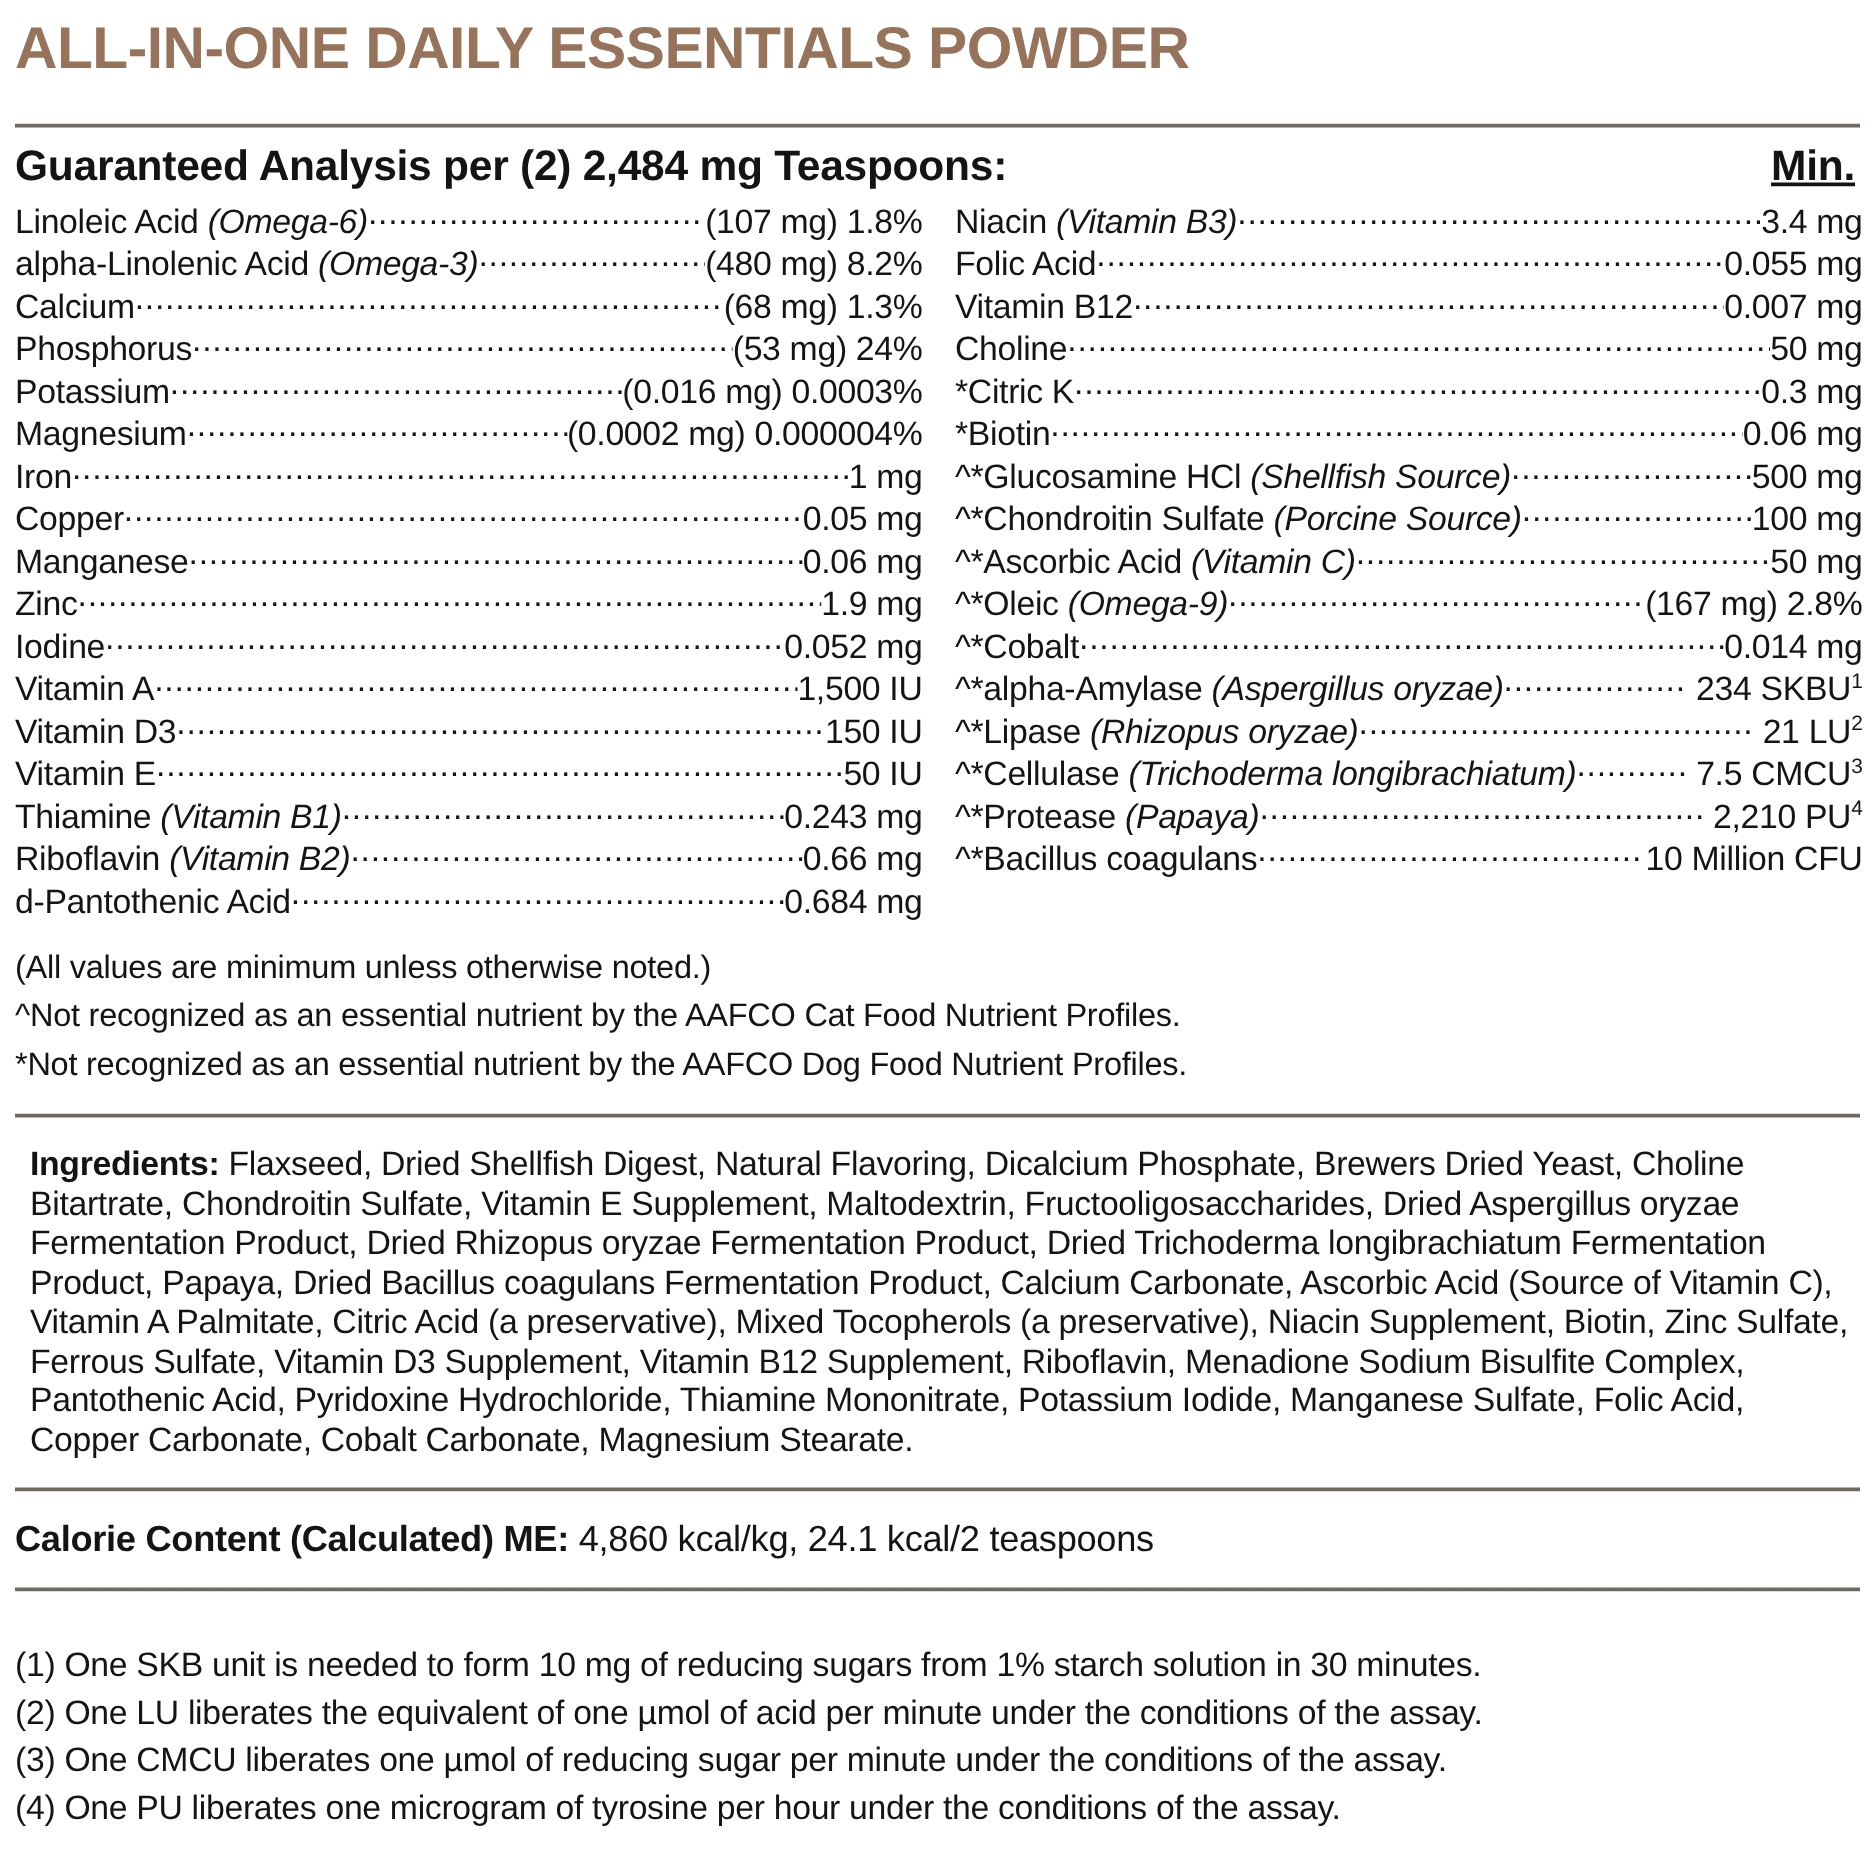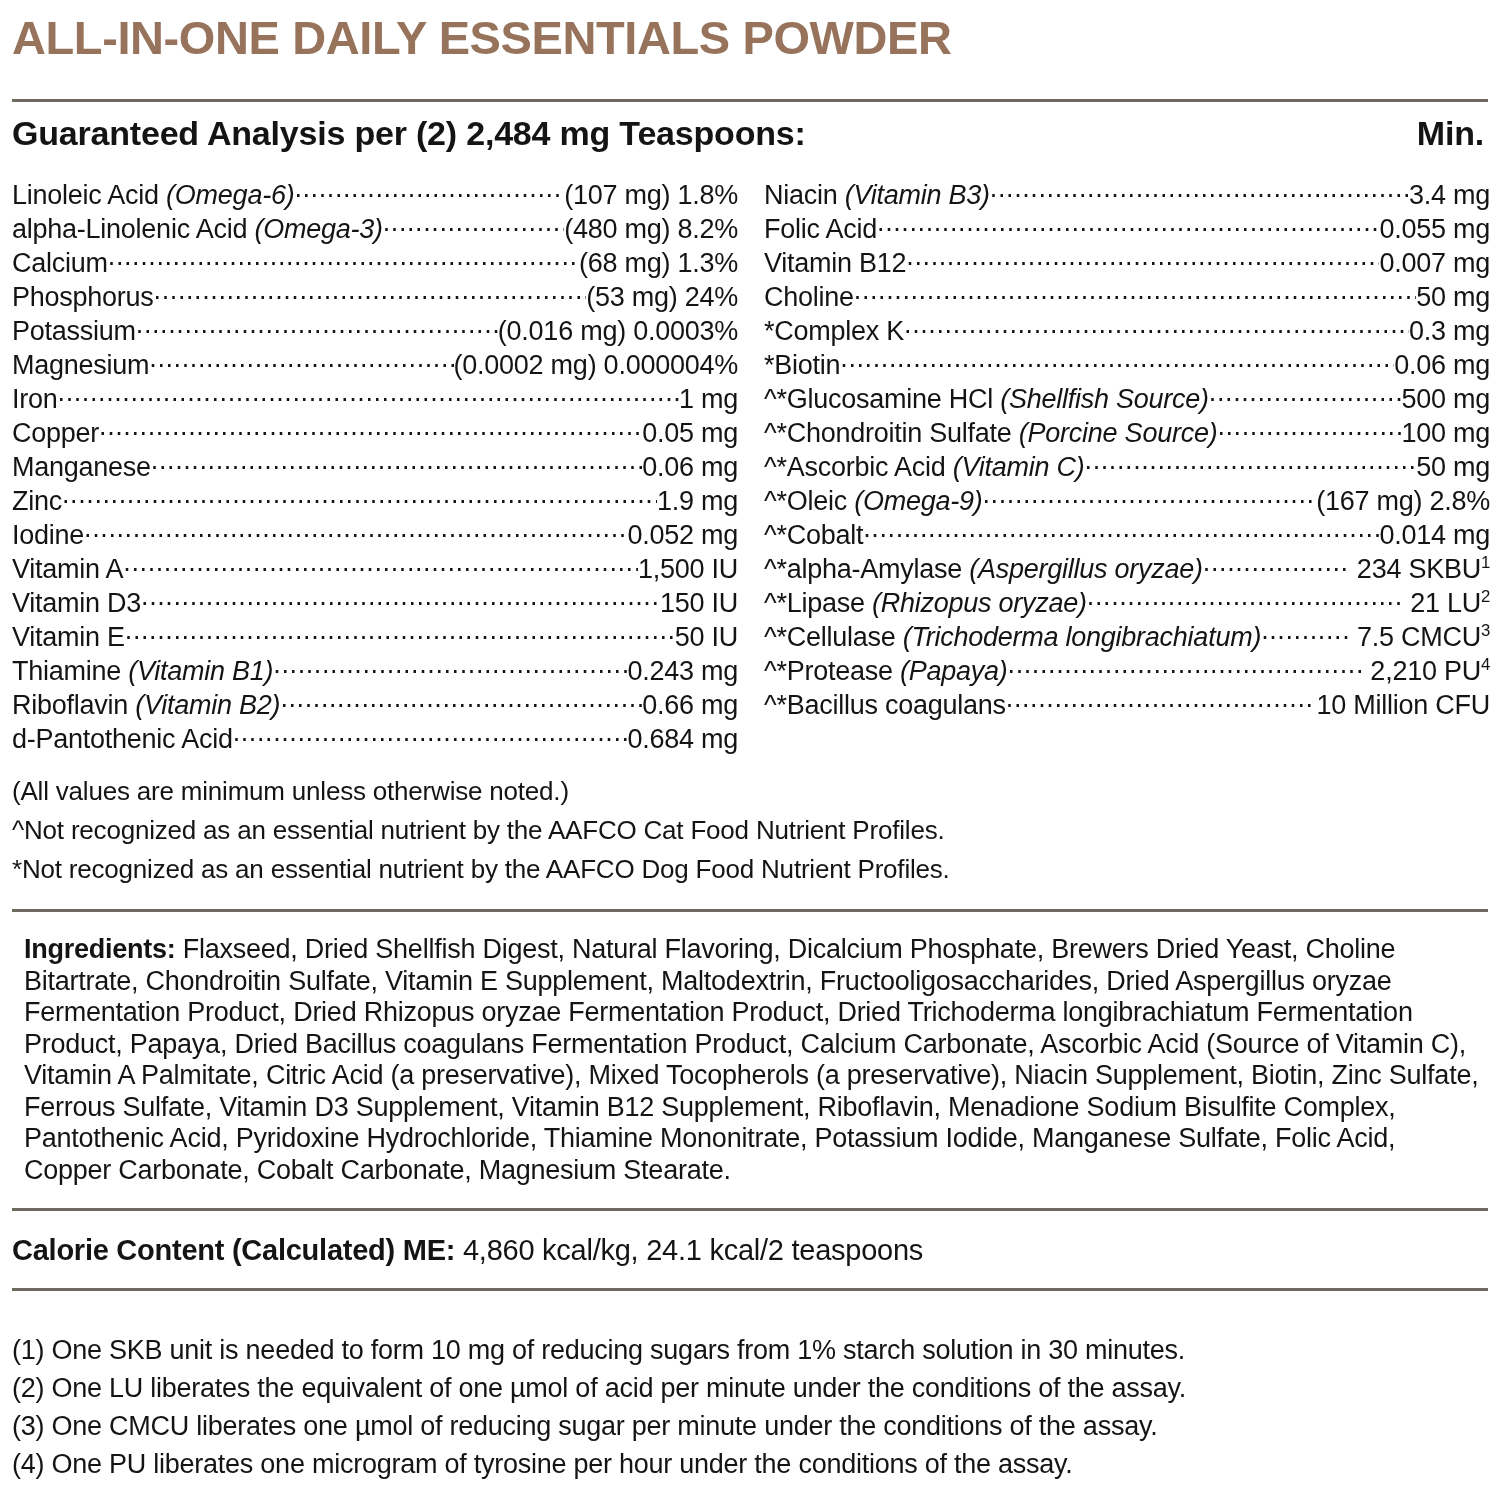--- a/index.html
+++ b/index.html
@@ -47,26 +47,26 @@
   
   .ga-header {
     display: flex;
     justify-content: space-between;
     align-items: baseline;
     font-size: 34px;
     font-weight: bold;
     margin-top: 12px;
     letter-spacing: -0.2px;
   }
-  .ga-header .min { padding-right: 4px; }
+  .ga-header .min { padding-right: 4px; text-decoration: underline; }
 
   
   .ga-cols {
     display: flex;
-    margin-top: 24px;
+    margin-top: 6px;
     column-gap: 26px;
   }
   .ga-col { width: 726px; flex: 0 0 726px; }
 
   .ga-row {
     display: flex;
     align-items: baseline;
     font-size: 27px;
     line-height: 31px;
     white-space: nowrap;
@@ -251,21 +251,21 @@
           <span class="ga-name">Vitamin B12</span>
           <span class="ga-leader"></span>
           <span class="ga-val">0.007 mg</span>
         </div>
         <div class="ga-row">
           <span class="ga-name">Choline</span>
           <span class="ga-leader"></span>
           <span class="ga-val">50 mg</span>
         </div>
         <div class="ga-row">
-          <span class="ga-name">*Complex K</span>
+          <span class="ga-name">*Citric K</span>
           <span class="ga-leader"></span>
           <span class="ga-val">0.3 mg</span>
         </div>
         <div class="ga-row">
           <span class="ga-name">*Biotin</span>
           <span class="ga-leader"></span>
           <span class="ga-val">0.06 mg</span>
         </div>
         <div class="ga-row">
           <span class="ga-name">^*Glucosamine HCl <span class="sci">(Shellfish Source)</span></span>

